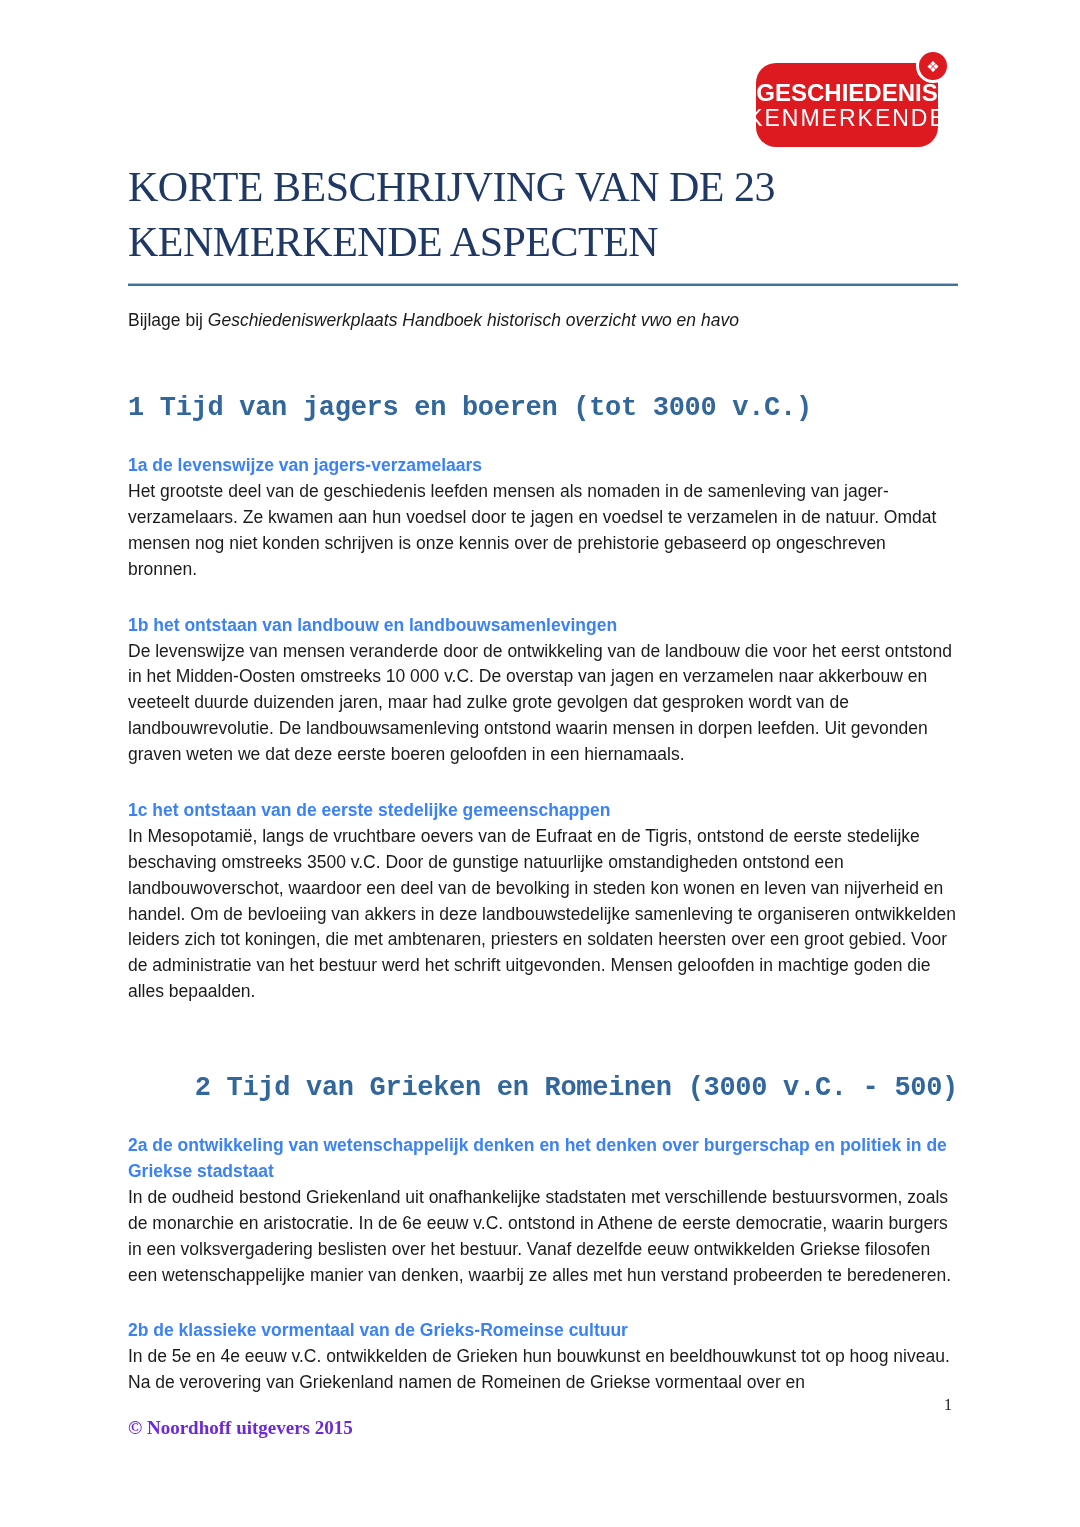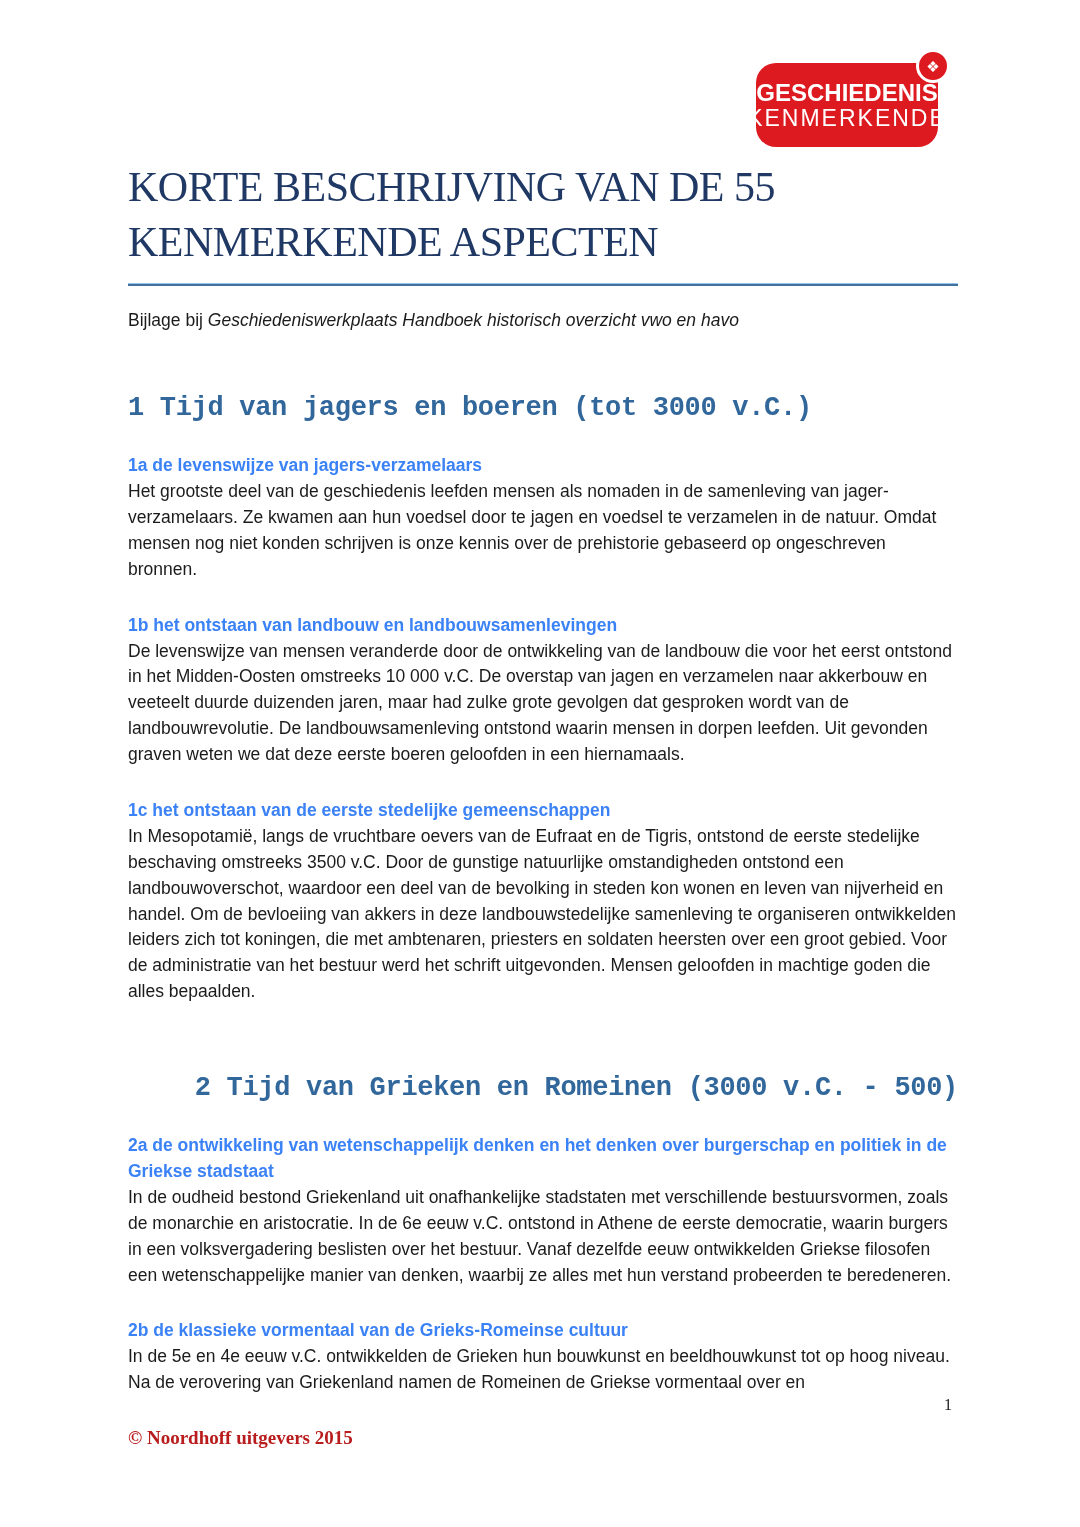--- a/index.html
+++ b/index.html
@@ -97,38 +97,37 @@
     top:1396px; right:128px;
     font-family:"Liberation Serif", serif;
     font-size:16px; color:#1b1b1b;
   }
   .footer{
     position:absolute;
     top:1417px; left:128px;
     font-family:"Liberation Serif", serif;
     font-weight:bold;
     font-size:19px;
-    color:#b91c1c;
-    margin-top:10px;
+    color:#6d28d9;
   }
 </style>
 </head>
 <body>
 
 <div class="page">
 
   <div class="logo">
     <span class="logo-badge">❖</span>
     <span class="logo-line1">GESCHIEDENIS</span>
     <span class="logo-line2">KENMERKENDE</span>
   </div>
 
   <div class="content">
 
-    <h1 class="doc-title" style="margin-bottom:0;">KORTE BESCHRIJVING VAN DE 55 KENMERKENDE ASPECTEN</h1>
+    <h1 class="doc-title" style="margin-bottom:0;">KORTE BESCHRIJVING VAN DE 23 KENMERKENDE ASPECTEN</h1>
     <hr class="title-rule">
 
     <div class="subtitle">
       <span>Bijlage bij </span><span class="it">Geschiedeniswerkplaats Handboek historisch overzicht vwo en havo</span>
     </div>
 
     <div class="section-heading sec1-heading">1 Tijd van jagers en boeren (tot 3000 v.C.)</div>
 
     <div class="sub">
       <div class="sub-label">1a de levenswijze van jagers-verzamelaars</div>

